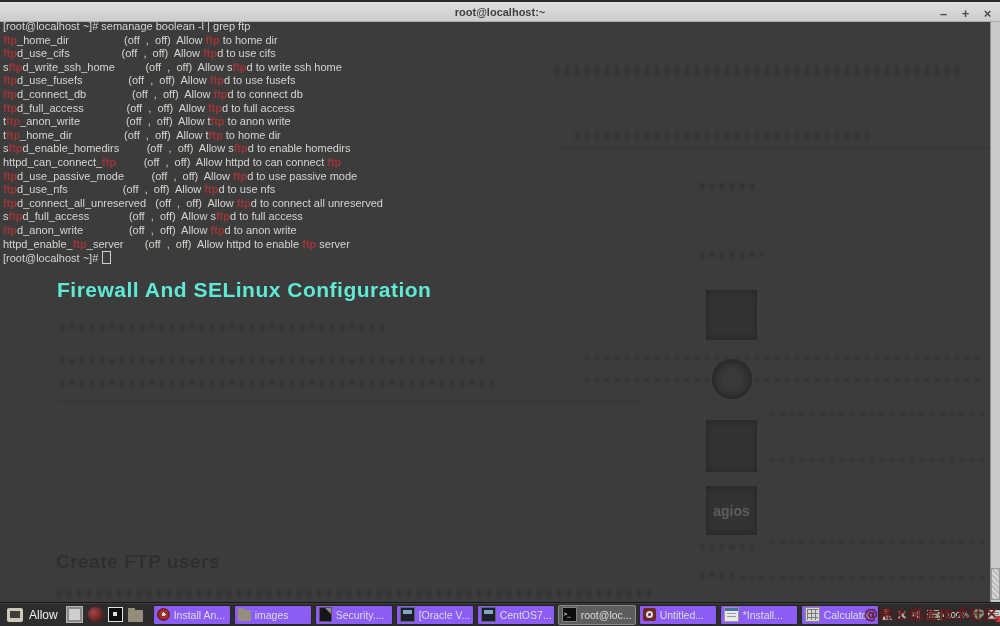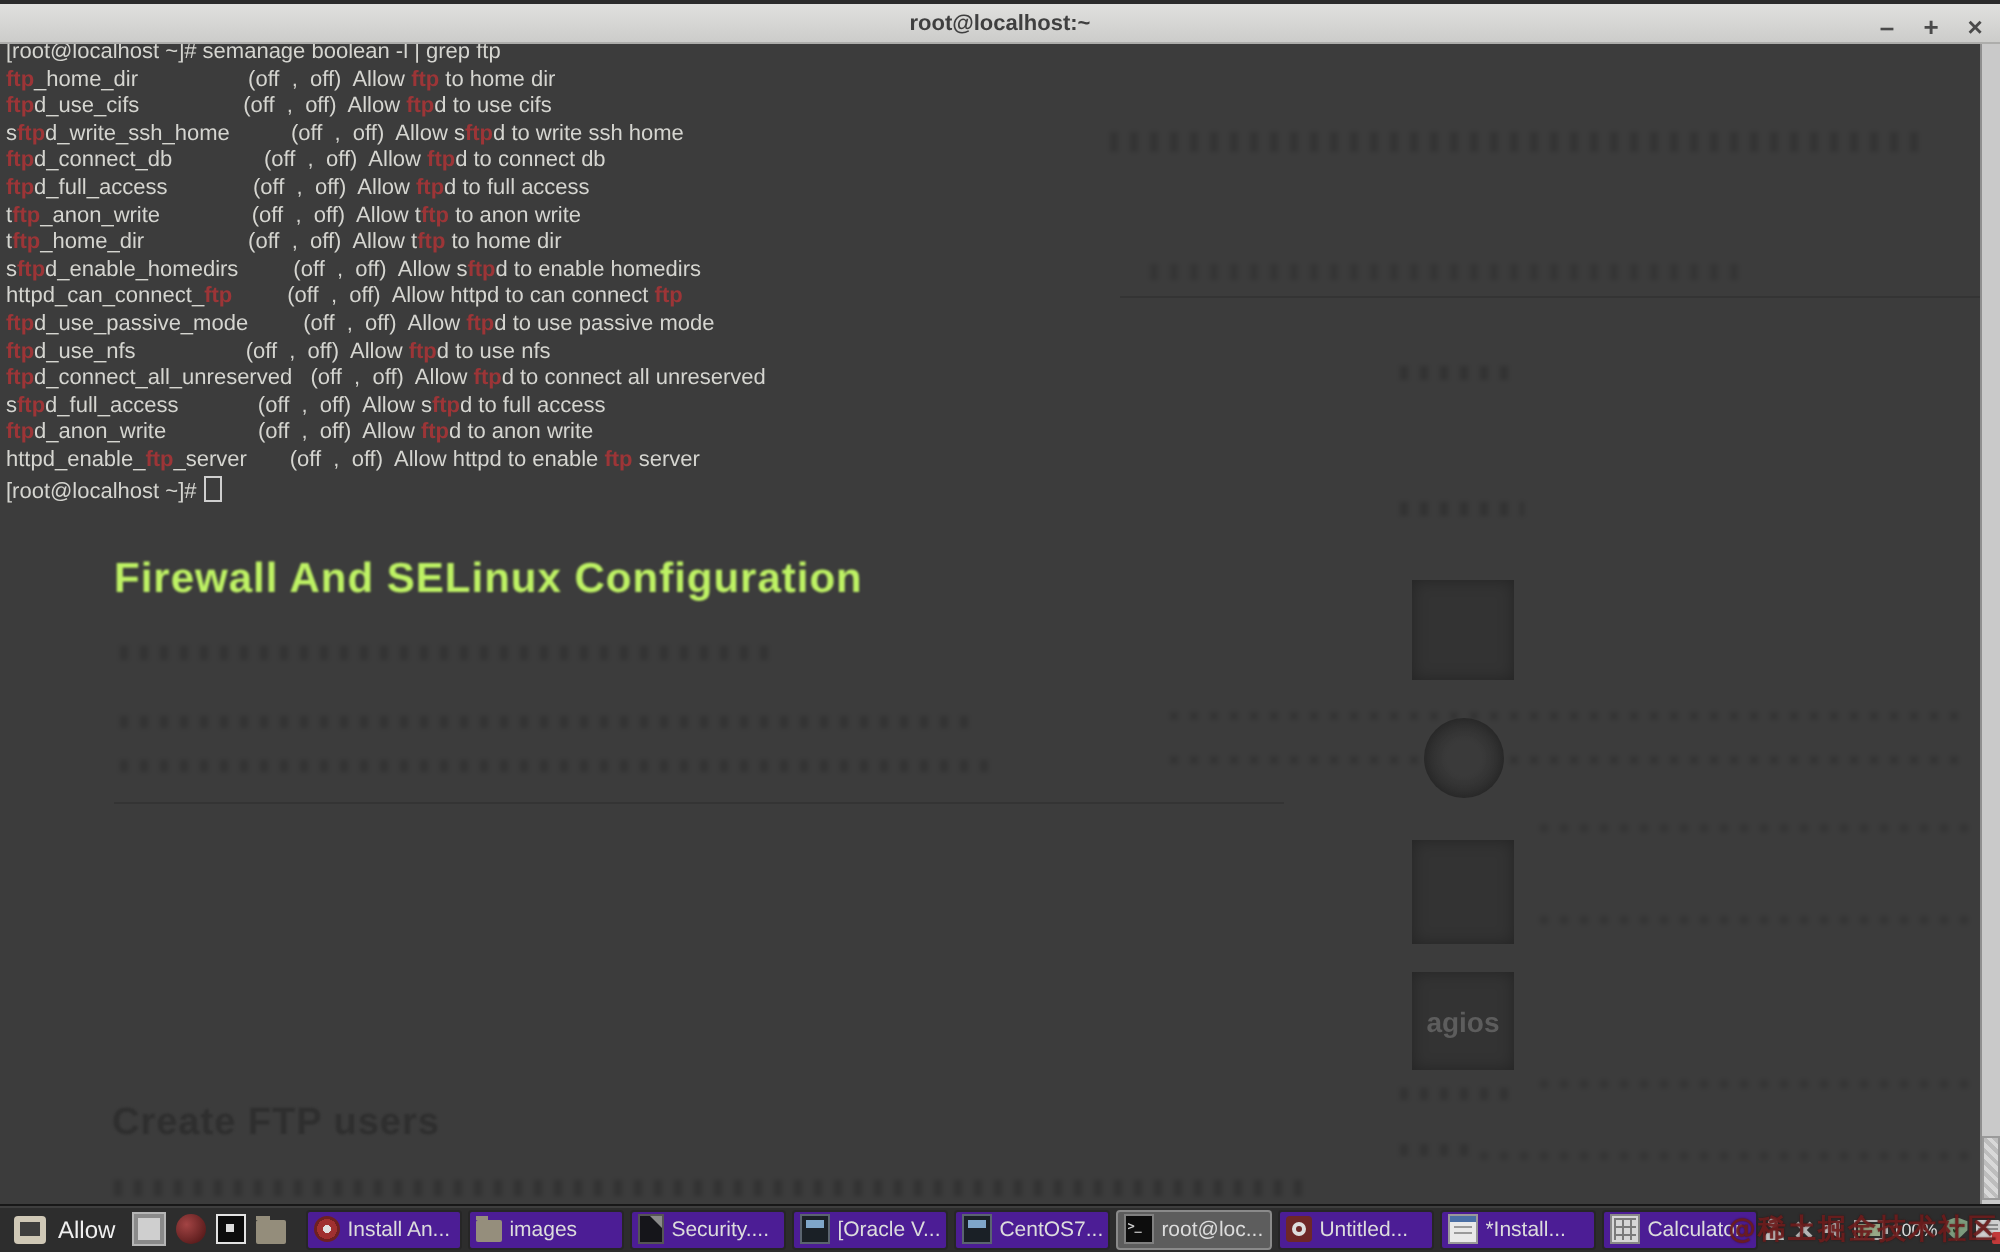--- a/index.html
+++ b/index.html
@@ -20,21 +20,21 @@
   .term-text div{white-space:pre;height:13.6px;}
   .m{color:#9c3537;font-weight:bold;}
   .cursor{display:inline-block;width:7px;height:11px;border:1px solid #cfcfcf;vertical-align:-2px;margin-left:1px;}
 
   .scrollbar{position:absolute;top:2px;right:0;bottom:0;width:9px;background:#c9c9c9;border-left:1px solid #8f8f8f;z-index:5;}
   .sb-thumb{position:absolute;bottom:3px;left:0;right:0;height:30px;border:1px solid #9a9a9a;
     background:repeating-linear-gradient(45deg,#bdbdbd 0 2px,#d8d8d8 2px 4px);}
 
   
   .ghost{position:absolute;inset:0;z-index:1;pointer-events:none;}
-  .gh-h1{position:absolute;left:57px;top:258px;font-size:21px;font-weight:bold;color:#bef264;filter:blur(.5px);letter-spacing:.5px;}
+  .gh-h1{position:absolute;left:57px;top:258px;font-size:21px;font-weight:bold;color:#5eead4;filter:blur(.5px);letter-spacing:.5px;}
   .gh-h2{position:absolute;left:56px;top:531px;font-size:19px;font-weight:bold;color:#2f2f2f;filter:blur(.5px);letter-spacing:.5px;}
   .gdot{position:absolute;filter:blur(1px);
     background-image:repeating-linear-gradient(90deg,rgba(0,0,0,.28) 0 4px,rgba(0,0,0,0) 4px 10px);}
   .ghr{position:absolute;height:1px;background:rgba(0,0,0,.12);}
   .gthumb{position:absolute;background:#333;box-shadow:inset 0 0 8px rgba(0,0,0,.3);}
   .gthumb.circle{border-radius:50%;background:radial-gradient(circle,#3a3a3a 30%,#2e2e2e 80%);}
   .gthumb-label{display:flex;width:100%;height:100%;align-items:center;justify-content:center;
     color:#5d5d5d;font-weight:bold;font-size:14px;}
 
   
@@ -51,21 +51,21 @@
   .lch-screenshot{background:#8a8a8a;border:1px solid #b5b5b5;}
   .lch-screenshot::after{content:"";position:absolute;inset:2px;background:#cfcfcf;}
   .lch-browser{border-radius:50%;background:radial-gradient(circle at 35% 35%,#a34444,#5c1d1d 75%);}
   .lch-imageviewer{width:13px;height:13px;background:#0c0c0c;border:1px solid #e3e3e3;}
   .lch-imageviewer::after{content:"";position:absolute;left:4px;top:4px;width:4px;height:4px;background:#dcdcdc;}
   .lch-filemanager{background:#948d7b;border-radius:1px;margin-top:2px;height:12px;}
   .lch-filemanager::before{content:"";position:absolute;top:-2px;left:0;width:7px;height:2px;background:#948d7b;}
 
   .task-list{display:flex;align-items:center;height:100%;}
   .task-btn{display:flex;align-items:center;width:70px;height:18px;padding:0 3px;margin-right:3px;
-    background:#4c1d95;border:1px solid #262626;border-radius:2px;font-size:10.5px;color:#dcdcdc;
+    background:#8b5cf6;border:1px solid #262626;border-radius:2px;font-size:10.5px;color:#dcdcdc;
     overflow:hidden;white-space:nowrap;cursor:default;}
   .task-btn.active{background:#5d5d5d;border-color:#8a8a8a;}
   .task-label{overflow:hidden;white-space:nowrap;}
   .ti{width:13px;height:13px;margin-right:4px;flex:none;position:relative;}
   .ti-installer{border-radius:50%;background:radial-gradient(circle,#e0e0e0 0 2px,#a03030 2px 5px,#6f2020 5px);}
   .ti-folder{background:#958e7c;border-radius:1px;height:11px;margin-top:2px;}
   .ti-folder::before{content:"";position:absolute;top:-2px;left:0;width:6px;height:2px;background:#958e7c;}
   .ti-document{background:#15151a;border:1px solid #555;width:11px;}
   .ti-document::after{content:"";position:absolute;right:0;top:0;border:3px solid transparent;border-top-color:#8a8a8a;border-right-color:#8a8a8a;}
   .ti-vm{background:#1a2026;border:1px solid #5a6470;}
@@ -161,20 +161,21 @@
       <div class="gh-h2">Create FTP users</div>
       <div class="gdot" style="left:57px;top:570px;width:600px;height:8px;opacity:.55"></div>
       <div class="gdot" style="left:57px;top:588px;width:345px;height:8px;opacity:.55"></div>
     </div>
 
     <div class="term-text" id="term-lines">
         <div>[root@localhost ~]# semanage boolean -l | grep ftp</div>
         <div><span class="m">ftp</span>_home_dir                  (off  ,  off)  Allow <span class="m">ftp</span> to home dir</div>
         <div><span class="m">ftp</span>d_use_cifs                 (off  ,  off)  Allow <span class="m">ftp</span>d to use cifs</div>
         <div>s<span class="m">ftp</span>d_write_ssh_home          (off  ,  off)  Allow s<span class="m">ftp</span>d to write ssh home</div>
+        <div><span class="m">ftp</span>d_use_fusefs               (off  ,  off)  Allow <span class="m">ftp</span>d to use fusefs</div>
         <div><span class="m">ftp</span>d_connect_db               (off  ,  off)  Allow <span class="m">ftp</span>d to connect db</div>
         <div><span class="m">ftp</span>d_full_access              (off  ,  off)  Allow <span class="m">ftp</span>d to full access</div>
         <div>t<span class="m">ftp</span>_anon_write               (off  ,  off)  Allow t<span class="m">ftp</span> to anon write</div>
         <div>t<span class="m">ftp</span>_home_dir                 (off  ,  off)  Allow t<span class="m">ftp</span> to home dir</div>
         <div>s<span class="m">ftp</span>d_enable_homedirs         (off  ,  off)  Allow s<span class="m">ftp</span>d to enable homedirs</div>
         <div>httpd_can_connect_<span class="m">ftp</span>         (off  ,  off)  Allow httpd to can connect <span class="m">ftp</span></div>
         <div><span class="m">ftp</span>d_use_passive_mode         (off  ,  off)  Allow <span class="m">ftp</span>d to use passive mode</div>
         <div><span class="m">ftp</span>d_use_nfs                  (off  ,  off)  Allow <span class="m">ftp</span>d to use nfs</div>
         <div><span class="m">ftp</span>d_connect_all_unreserved   (off  ,  off)  Allow <span class="m">ftp</span>d to connect all unreserved</div>
         <div>s<span class="m">ftp</span>d_full_access             (off  ,  off)  Allow s<span class="m">ftp</span>d to full access</div>

